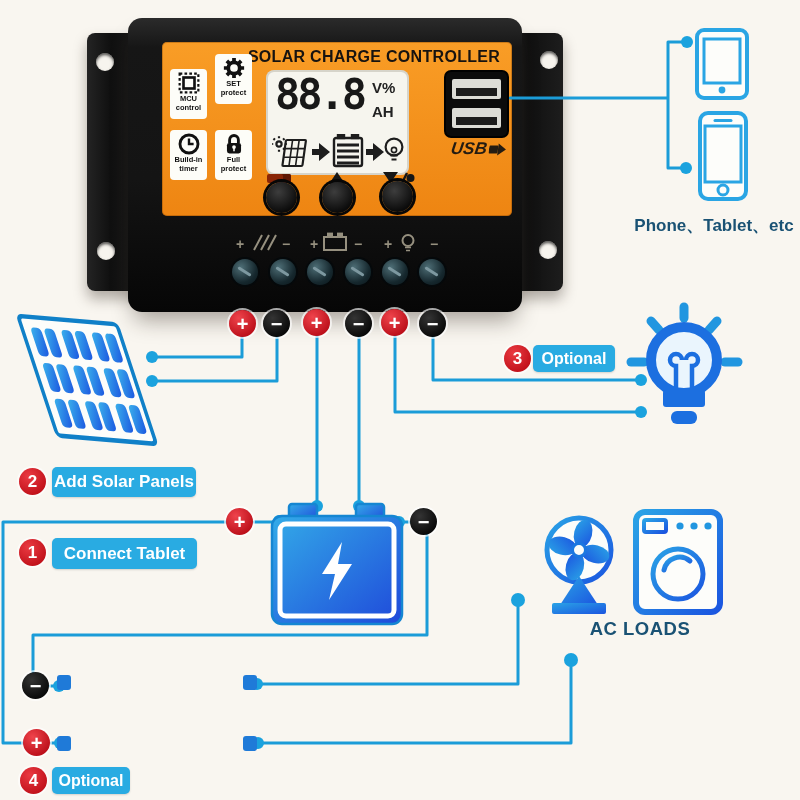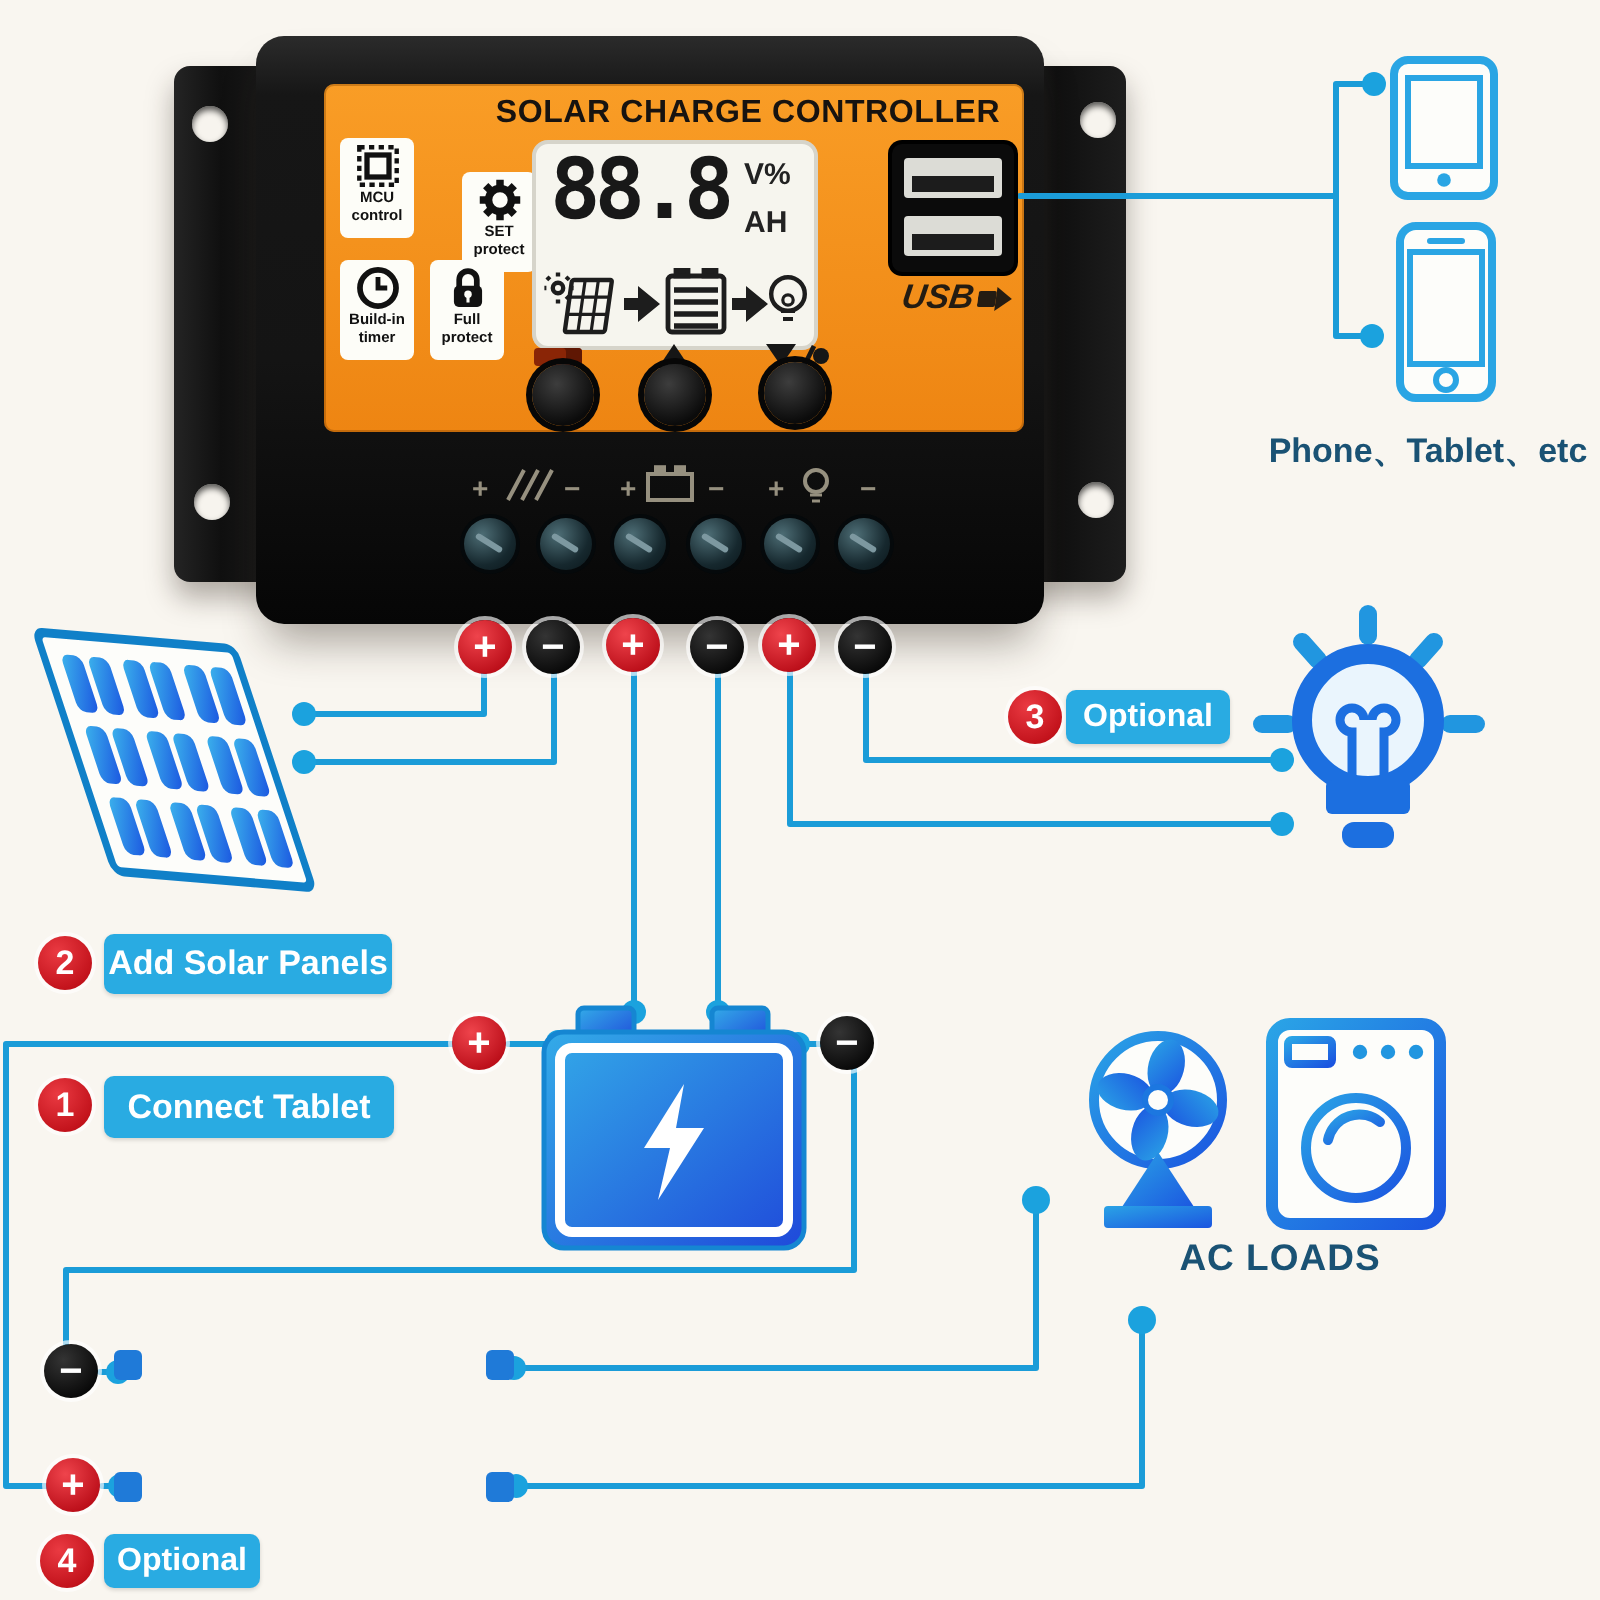--- a/index.html
+++ b/index.html
@@ -109,21 +109,21 @@
   <div class="title" style="z-index:5;">SOLAR CHARGE CONTROLLER</div>
 
   <div class="feature" style="left:170px;top:69px;z-index:5;">
     <svg width="22" height="22" viewBox="0 0 20 20">
         <rect x="1.5" y="1.5" width="17" height="17" fill="none" stroke="#111" stroke-width="2" stroke-dasharray="2.4,2"></rect>
         <rect x="5" y="5" width="10" height="10" fill="none" stroke="#111" stroke-width="2.4"></rect>
       </svg>
     <div class="fl">MCU</div>
     <div class="fl">control</div>
   </div>
-  <div class="feature" style="left:215px;top:86px;z-index:5;margin-left:16px;">
+  <div class="feature" style="left:215px;top:54px;z-index:5;">
     <svg width="22" height="22" viewBox="0 0 20 20">
         <g stroke="#111" stroke-width="3.4" fill="none">
           <circle cx="10" cy="10" r="5.2"></circle>
           <path d="M10,.8v3.4 M10,15.8v3.4 M.8,10h3.4 M15.8,10h3.4 M3.5,3.5l2.4,2.4 M14.1,14.1l2.4,2.4 M16.5,3.5l-2.4,2.4 M5.9,14.1l-2.4,2.4"></path>
         </g>
         <circle cx="10" cy="10" r="2.4" fill="#fdfdf8"></circle>
       </svg>
     <div class="fl">SET</div>
     <div class="fl">protect</div>
   </div>

